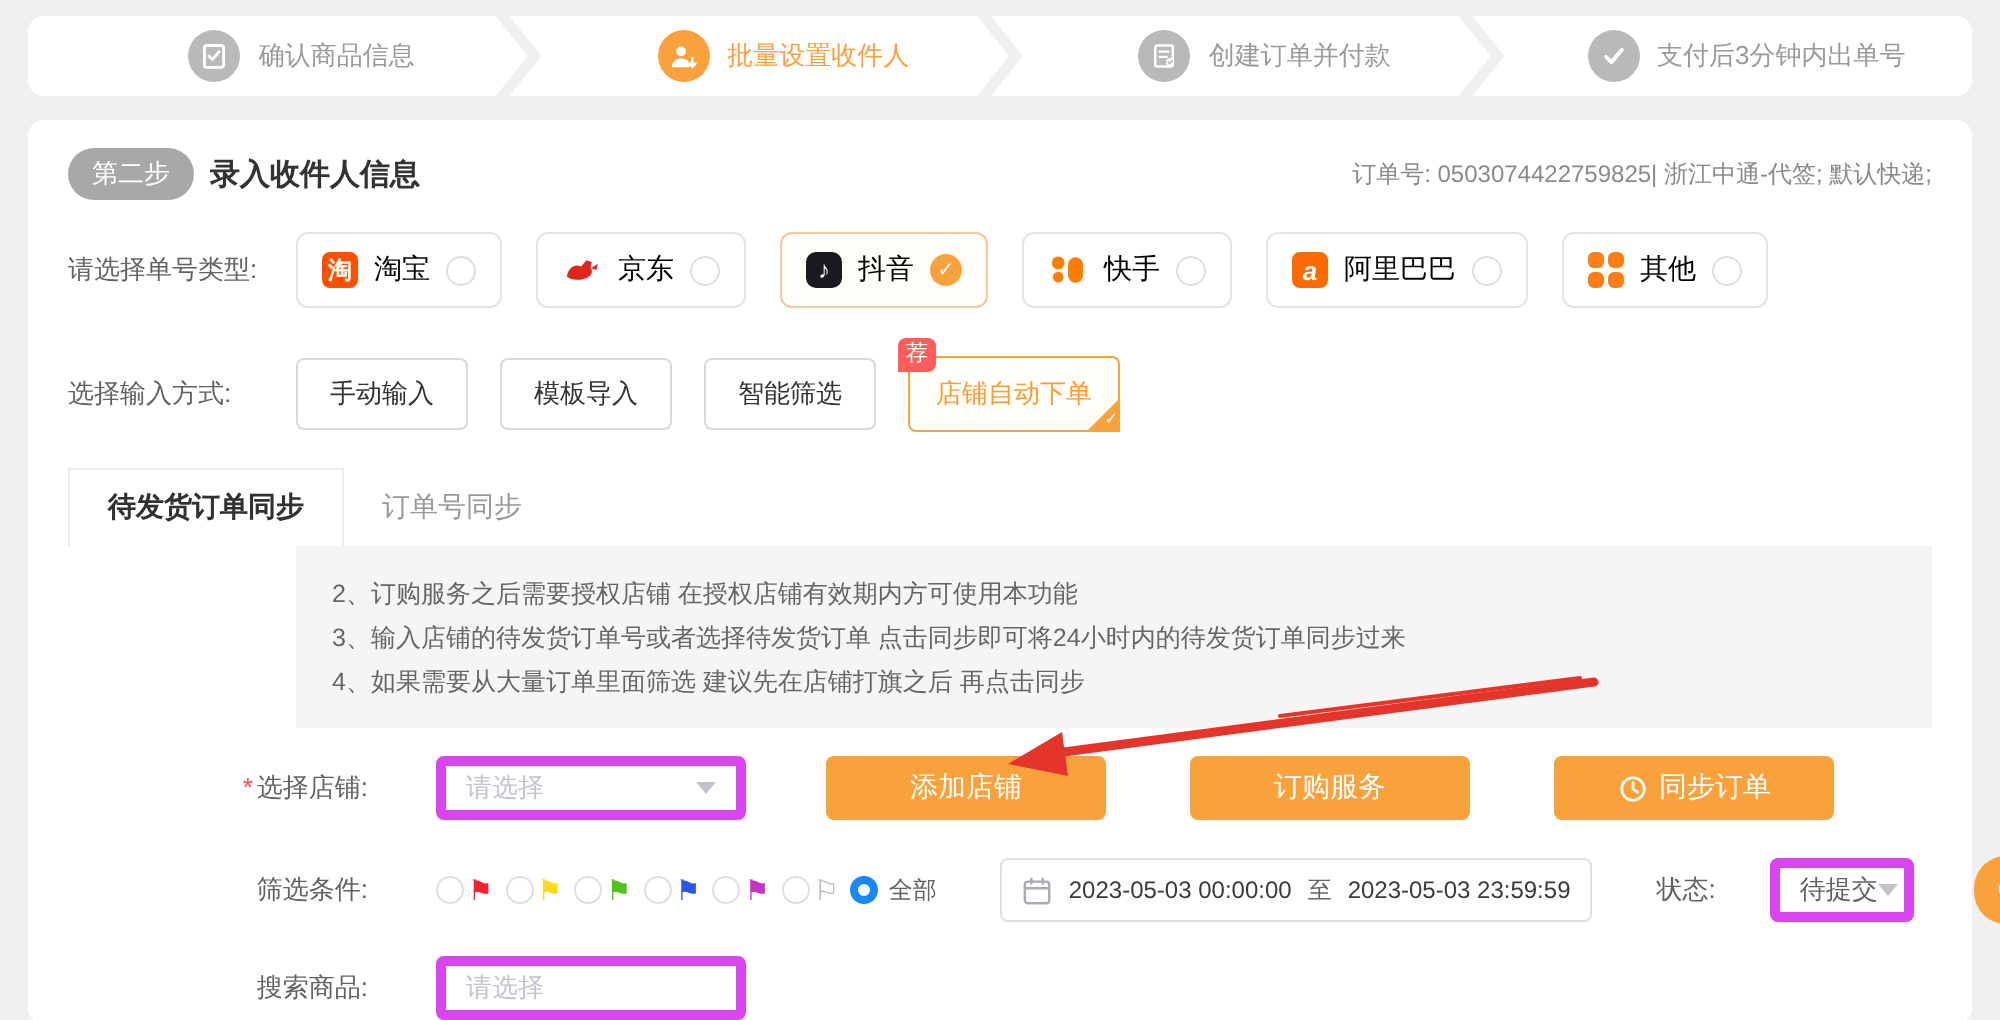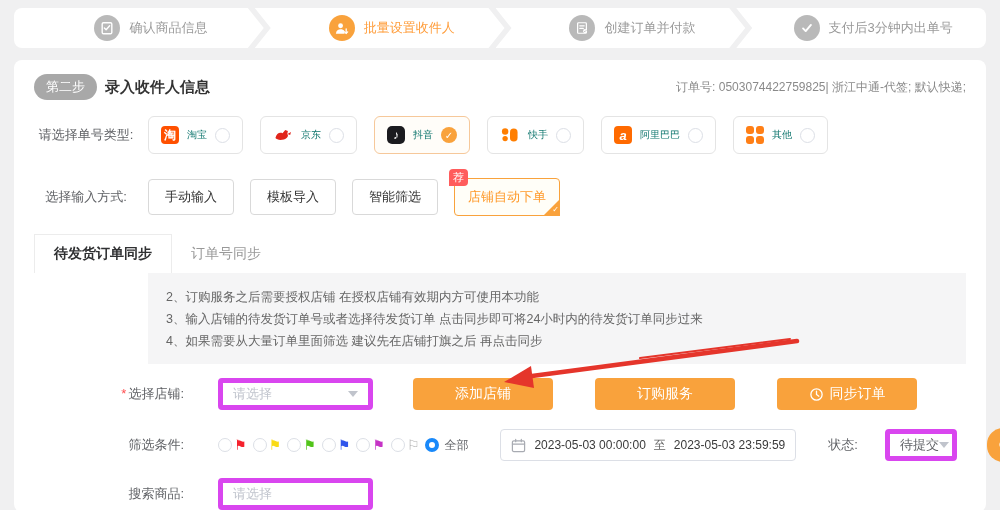--- a/index.html
+++ b/index.html
@@ -21,26 +21,26 @@
   .step-label { font-size:13px; color:#9a9a9a; }
   .step.active .step-ico { background:#f9a23c; }
   .step.active .step-label { color:#ff9d3b; }
   
   .card { margin:12px 14px 0; background:#fff; border-radius:8px; padding:14px 20px 20px; height:452px; }
   .card-header { display:flex; align-items:center; }
   .step-badge { background:#a8a8a8; color:#fff; font-size:13px; padding:4px 12px; border-radius:14px; }
   .card-title { font-size:15px; font-weight:bold; color:#333; margin-left:8px; }
   .order-info { margin-left:auto; font-size:12px; color:#8a8a8a; }
   .row { display:flex; align-items:center; margin-top:16px; }
-  .row-label { width:104px; margin-right:10px; text-align:center; font-size:13px; color:#606266; flex:none; }
+  .row-label { width:104px; margin-right:10px; text-align:left; font-size:13px; color:#606266; flex:none; }
   
   .plat-list { display:flex; align-items:center; gap:17px; }
   .plat-btn { display:flex; align-items:center; gap:8px; height:38px; padding:0 12px; border:1px solid #e4e4e4; border-radius:6px; background:#fff; cursor:pointer; }
   .plat-btn.selected { border-color:#f6c89a; background:#fffdf9; }
-  .pname { font-size:10px; color:#0f766e; white-space:nowrap; }
+  .pname { font-size:14px; color:#000000; white-space:nowrap; }
   .radio { width:15px; height:15px; border:1px solid #dcdfe6; border-radius:50%; background:#fff; flex:none; }
   .radio.checked { border:4px solid #1989fa; }
   .check-circle { width:16px; height:16px; border-radius:50%; background:#f9a23c; color:#fff; display:flex; align-items:center; justify-content:center; flex:none; }
   .check-circle::before { content:"✓"; font-size:10px; font-weight:bold; }
   .pico { width:20px; height:18px; display:flex; align-items:center; justify-content:center; flex:none; }
   .pico.taobao { width:18px; height:18px; background:#ff5000; color:#fff; border-radius:4px; font-size:12px; font-weight:bold; }
   .pico.pdd { color:#e02e24; font-size:16px; }
   .pico.pdd::before { content:"❤"; }
   .pico.douyin { width:18px; height:18px; background:#1b1b1f; border-radius:5px; color:#fff; }
   .pico.douyin::before { content:"♪"; font-size:12px; }

